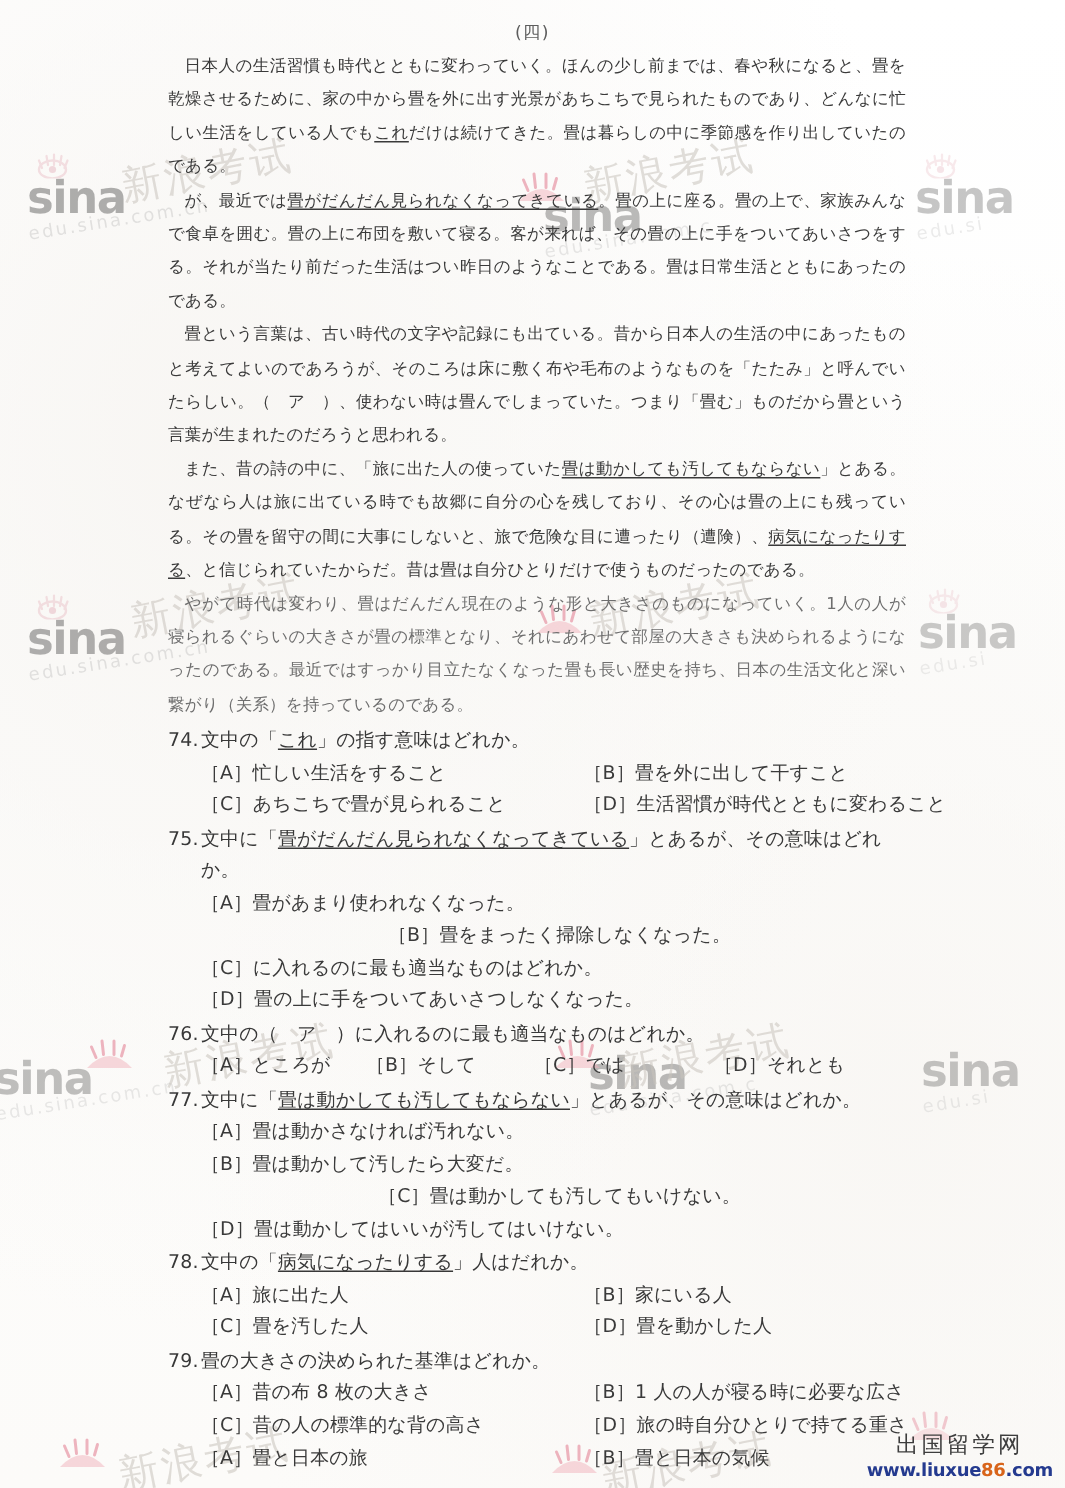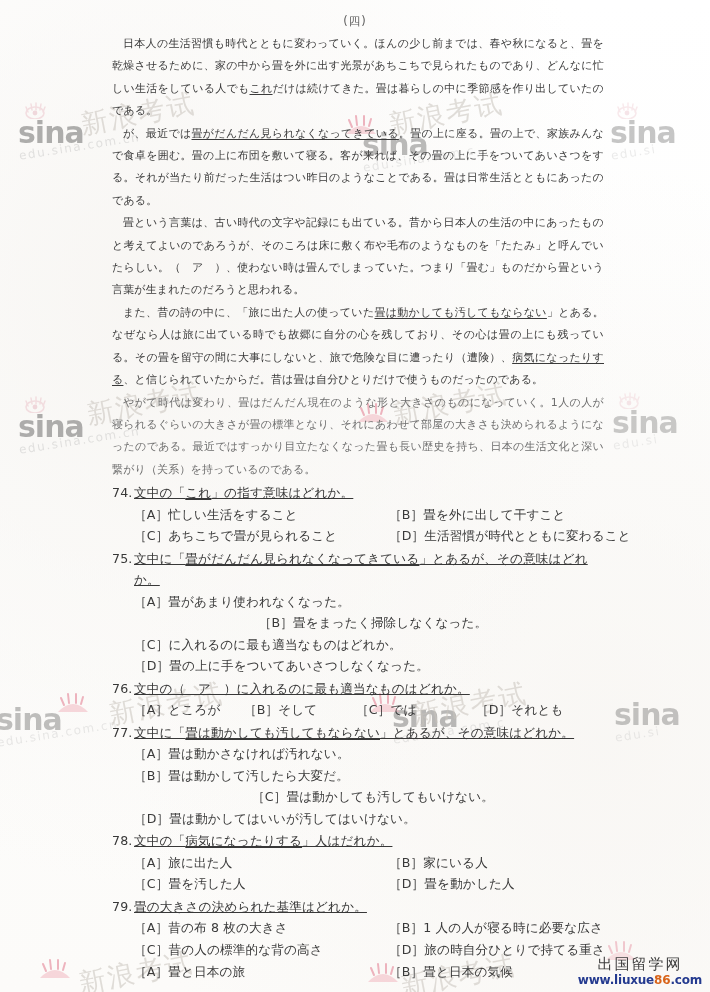--- a/index.html
+++ b/index.html
@@ -126,21 +126,20 @@
     width: 500px;
   }
   .q-block { margin-bottom: 1px; }
   .q-stem {
     font-size: 12.6px;
     line-height: 21.5px;
     color: #383838;
     text-indent: -22px;
     padding-left: 22px;
     letter-spacing: 0.15px;
-    text-decoration: underline;
   }
   .q-num {
     display: inline-block;
     width: 22px;
     text-indent: 0;
   }
   .q-stem .u {
     text-decoration: underline;
     text-underline-offset: 2px;
   }

